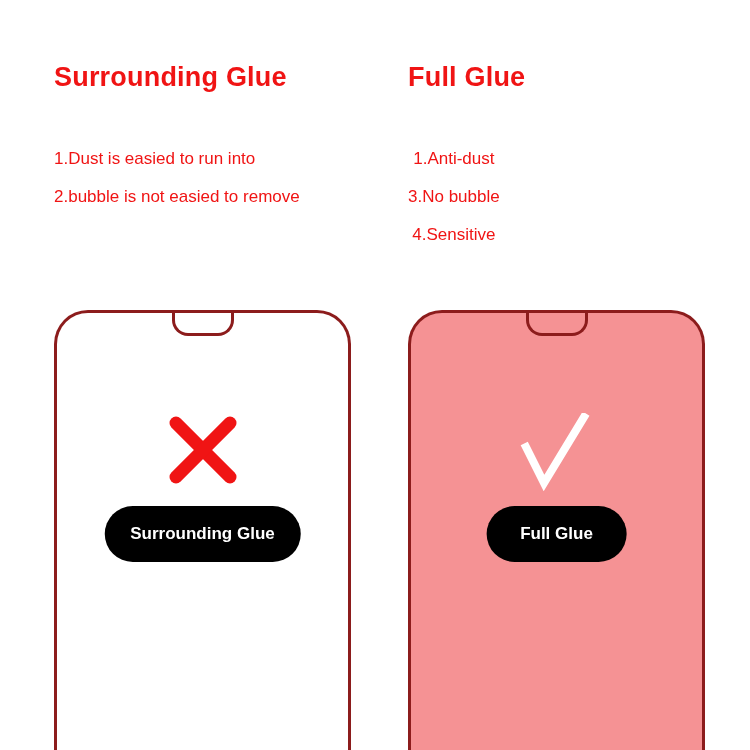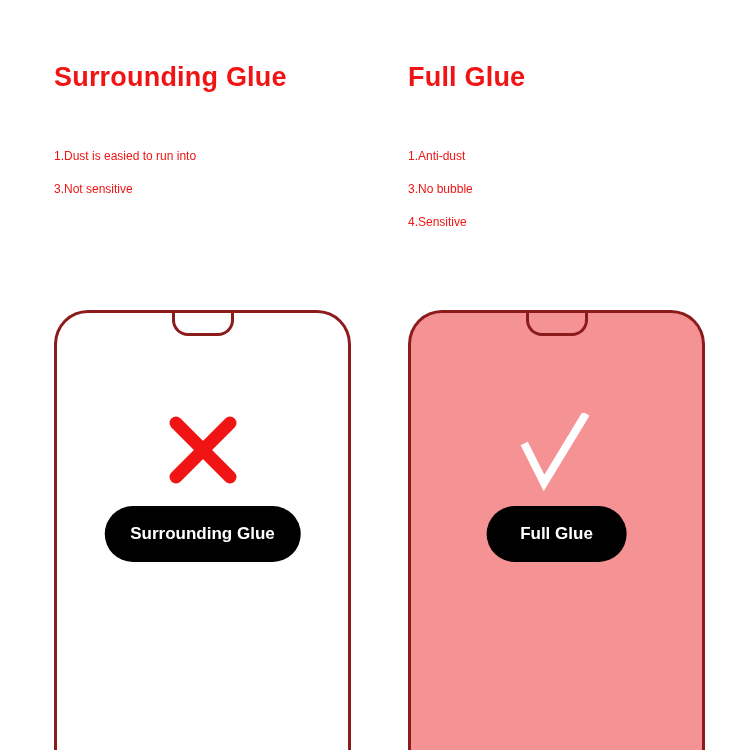--- a/index.html
+++ b/index.html
@@ -37,23 +37,23 @@
     letter-spacing: 0.2px;
     white-space: nowrap;
   }
   .column.right .col-title { left: 12px; }
 
   .bullets {
     position: absolute;
     top: 138px;
     left: 14px;
   }
-  .column.right .bullets { left: 12px; }
+  .column.right .bullets { left: 12px; text-align: center; }
   .bullet {
-    font-size: 12px;
+    font-size: 17px;
     color: #f01414;
     line-height: 1;
     margin-bottom: 21px;
     white-space: nowrap;
   }
 
   
   .phone {
     position: absolute;
     top: 298px;
@@ -132,21 +132,21 @@
 </head>
 <body>
 
 <div class="board">
 
   <div class="column left">
     <div class="col-title">Surrounding Glue</div>
 
     <div class="bullets">
       <div class="bullet">1.Dust is easied to run into</div>
-      <div class="bullet">3.Not sensitive</div>
+      <div class="bullet">2.bubble is not easied to remove</div>
     </div>
 
     <div class="phone">
       <div class="notch"></div>
 
       <div class="mark">
         <svg width="74" height="74" viewBox="0 0 74 74" aria-hidden="true">
           <line x1="10" y1="10" x2="64" y2="64" stroke="#f01414" stroke-width="13" stroke-linecap="round"></line>
           <line x1="64" y1="10" x2="10" y2="64" stroke="#f01414" stroke-width="13" stroke-linecap="round"></line>
         </svg>

